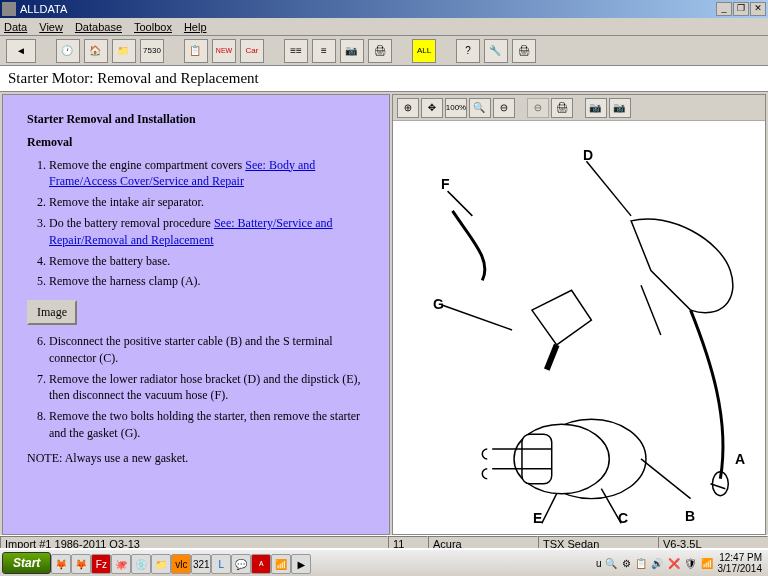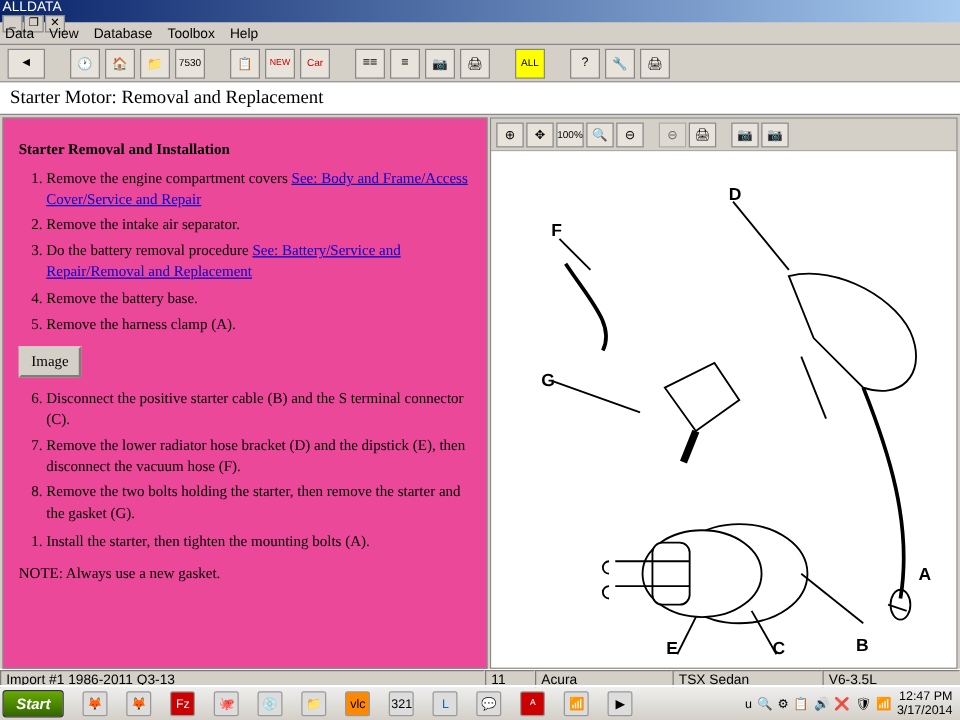--- a/index.html
+++ b/index.html
@@ -1,41 +1,41 @@
 <!DOCTYPE html>
 <html><head>
 <meta charset="utf-8">
 <style>
 * { box-sizing: border-box; margin: 0; padding: 0; }
 body { font-family: "MS Sans Serif", Tahoma, sans-serif; font-size: 11px; background: #d4d0c8; width: 768px; height: 576px; overflow: hidden; position: relative; }
-.titlebar { background: linear-gradient(90deg, #0a246a, #a6caf0); color: #fff; height: 18px; display: flex; padding: 0 2px; font-size: 11px; flex-direction: column; }
+.titlebar { background: linear-gradient(90deg, #0a246a, #a6caf0); color: #fff; height: 18px; display: flex; align-items: center; padding: 0 2px; font-size: 11px; }
 .titlebar .icon { width: 14px; height: 14px; background: #888; margin-right: 4px; }
 .titlebar .title { flex: 1; }
 .winbtns { display: flex; gap: 1px; }
 .winbtn { width: 16px; height: 14px; background: #d4d0c8; border: 1px solid #888; font-size: 9px; text-align: center; line-height: 11px; cursor: default; color: #000; }
 .menubar { background: #d4d0c8; height: 18px; display: flex; align-items: center; padding: 0 4px; gap: 12px; border-bottom: 1px solid #888; }
-.menubar span { cursor: default; }
+.menubar span { cursor: default; text-decoration: underline; }
 .toolbar { background: #d4d0c8; height: 30px; display: flex; align-items: center; padding: 2px 6px; gap: 4px; border-bottom: 1px solid #888; }
 .tbtn { width: 24px; height: 24px; border: 1px solid #888; background: #e8e4dc; display: flex; align-items: center; justify-content: center; font-size: 10px; cursor: default; }
 .tbspacer { width: 12px; }
 .header { background: #fff; padding: 4px 8px; font-family: "Times New Roman", serif; font-size: 15px; border-bottom: 1px solid #888; height: 26px; display: flex; align-items: center; }
 .mainrow { display: flex; height: 443px; }
-.leftpanel { width: 388px; background: #ec4899; border: 1px solid #888; margin: 2px 1px 0 2px; overflow-y: auto; padding: 10px 12px; font-family: "Times New Roman", serif; font-size: 12px; line-height: 1.4; }
+.leftpanel { width: 388px; background: #c4b5fd; border: 1px solid #888; margin: 2px 1px 0 2px; overflow-y: auto; padding: 10px 24px; font-family: "Times New Roman", serif; font-size: 12px; line-height: 1.4; }
 .rightpanel { flex: 1; background: #d4d0c8; border: 1px solid #888; margin: 2px 2px 0 1px; display: flex; flex-direction: column; }
 .imgtoolbar { height: 26px; background: #d4d0c8; display: flex; align-items: center; padding: 2px 4px; gap: 2px; border-bottom: 1px solid #aaa; }
 .itbtn { width: 22px; height: 20px; border: 1px solid #888; background: #e8e4dc; display: flex; align-items: center; justify-content: center; font-size: 10px; cursor: default; }
 .imgview { flex: 1; background: #fff; position: relative; overflow: hidden; }
 .leftpanel h4 { font-weight: bold; font-size: 12px; margin: 6px 0; }
 .leftpanel ol { margin-left: 22px; margin-bottom: 6px; }
 .leftpanel li { margin: 4px 0; }
 .leftpanel a { color: #0000cc; text-decoration: underline; }
 .imgbtn { display: inline-block; border: 2px outset #d4d0c8; background: #d4d0c8; padding: 2px 8px; font-family: "Times New Roman", serif; font-weight: normal; font-size: 12px; cursor: default; margin: 4px 0; }
 .statusrow { height: 16px; background: #d4d0c8; display: flex; border-top: 1px solid #fff; font-size: 11px; align-items: center; }
 .statuscell { border: 1px inset #d4d0c8; padding: 1px 4px; overflow: hidden; white-space: nowrap; }
-.taskbar { height: 28px; background: linear-gradient(#eee, #d4d0c8); border-top: 2px solid #fff; display: flex; align-items: center; padding: 2px; gap: 15px; position: absolute; bottom: 0; left: 0; right: 0; }
+.taskbar { height: 28px; background: linear-gradient(#eee, #d4d0c8); border-top: 2px solid #fff; display: flex; align-items: flex-end; padding: 2px; gap: 0; position: absolute; bottom: 0; left: 0; right: 0; }
 .startbtn { background: linear-gradient(#6a0, #360); color: #fff; font-weight: bold; font-style: italic; padding: 3px 10px; border-radius: 3px; font-size: 12px; cursor: default; border: 1px solid #333; }
 .tbicon { width: 20px; height: 20px; border: 1px solid #999; background: #ddd; display: flex; align-items: center; justify-content: center; font-size: 10px; cursor: default; border-radius: 2px; }
 .tray { margin-left: auto; display: flex; align-items: center; gap: 4px; padding-right: 4px; font-size: 10px; }
 .clock { text-align: right; line-height: 1.1; }
 .diagram-label { position: absolute; font-family: Arial, sans-serif; font-size: 14px; font-weight: bold; }
 </style>
 </head>
 <body>
 
 <div class="titlebar">
@@ -80,35 +80,33 @@
   <div class="tbtn">🖨</div>
 </div>
 
 <div class="header">
   <span>Starter Motor:  Removal and Replacement</span>
 </div>
 
 <div class="mainrow">
   <div class="leftpanel">
     <h4>Starter Removal and Installation</h4>
+    <h4>Removal</h4>
     <ol>
       <li><span>Remove the engine compartment covers  </span><a href="#">See: Body and Frame/Access Cover/Service and Repair</a></li>
       <li>Remove the intake air separator.</li>
       <li><span>Do the battery removal procedure  </span><a href="#">See: Battery/Service and Repair/Removal and Replacement</a></li>
       <li>Remove the battery base.</li>
       <li>Remove the harness clamp (A).</li>
     </ol>
     <div class="imgbtn">Image</div>
     <ol start="6">
       <li>Disconnect the positive starter cable (B) and the S terminal   connector (C).</li>
       <li>Remove the lower radiator hose bracket (D) and the dipstick (E), then disconnect the vacuum hose (F).</li>
       <li>Remove the two bolts holding the starter, then remove the starter and the gasket (G).</li>
-    </ol>
-    <ol>
-      <li>Install the starter, then tighten the mounting bolts (A).</li>
     </ol>
     <p style="margin:8px 0">NOTE: Always use a new gasket.</p>
     
   </div>
 
   <div class="rightpanel">
     <div class="imgtoolbar">
       <div class="itbtn">⊕</div>
       <div class="itbtn">✥</div>
       <div class="itbtn" style="font-size:8px">100%</div>

